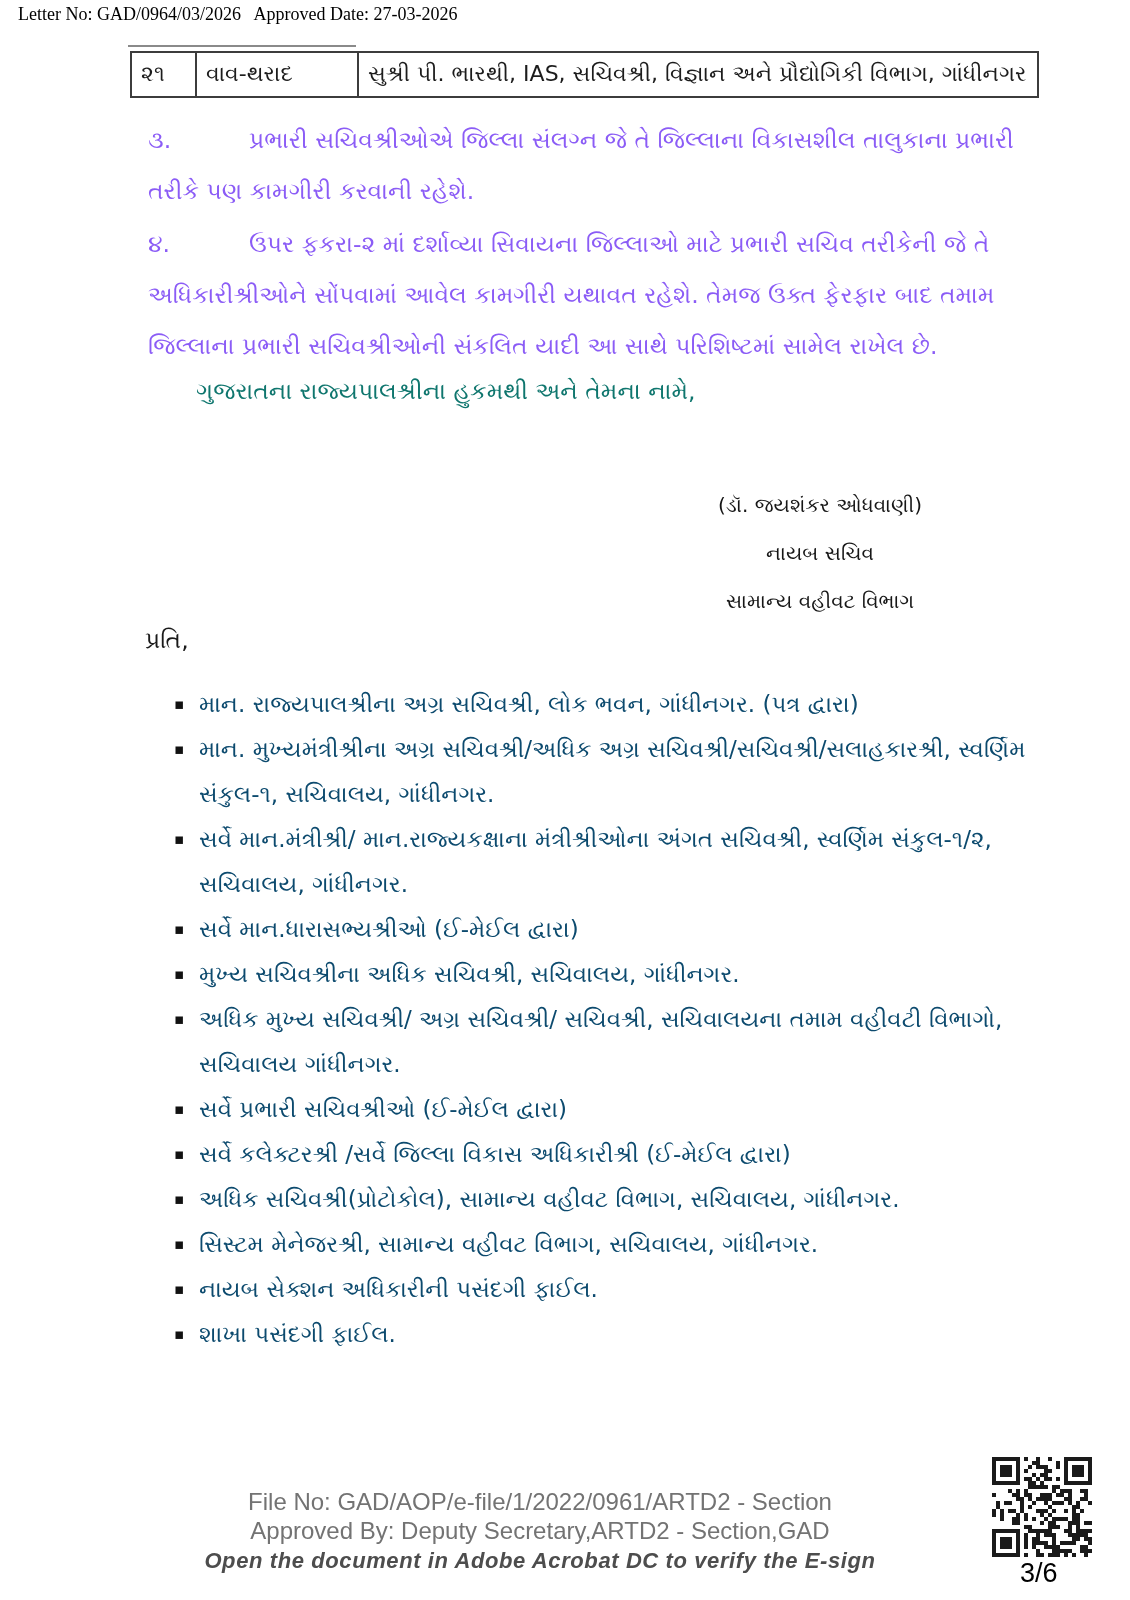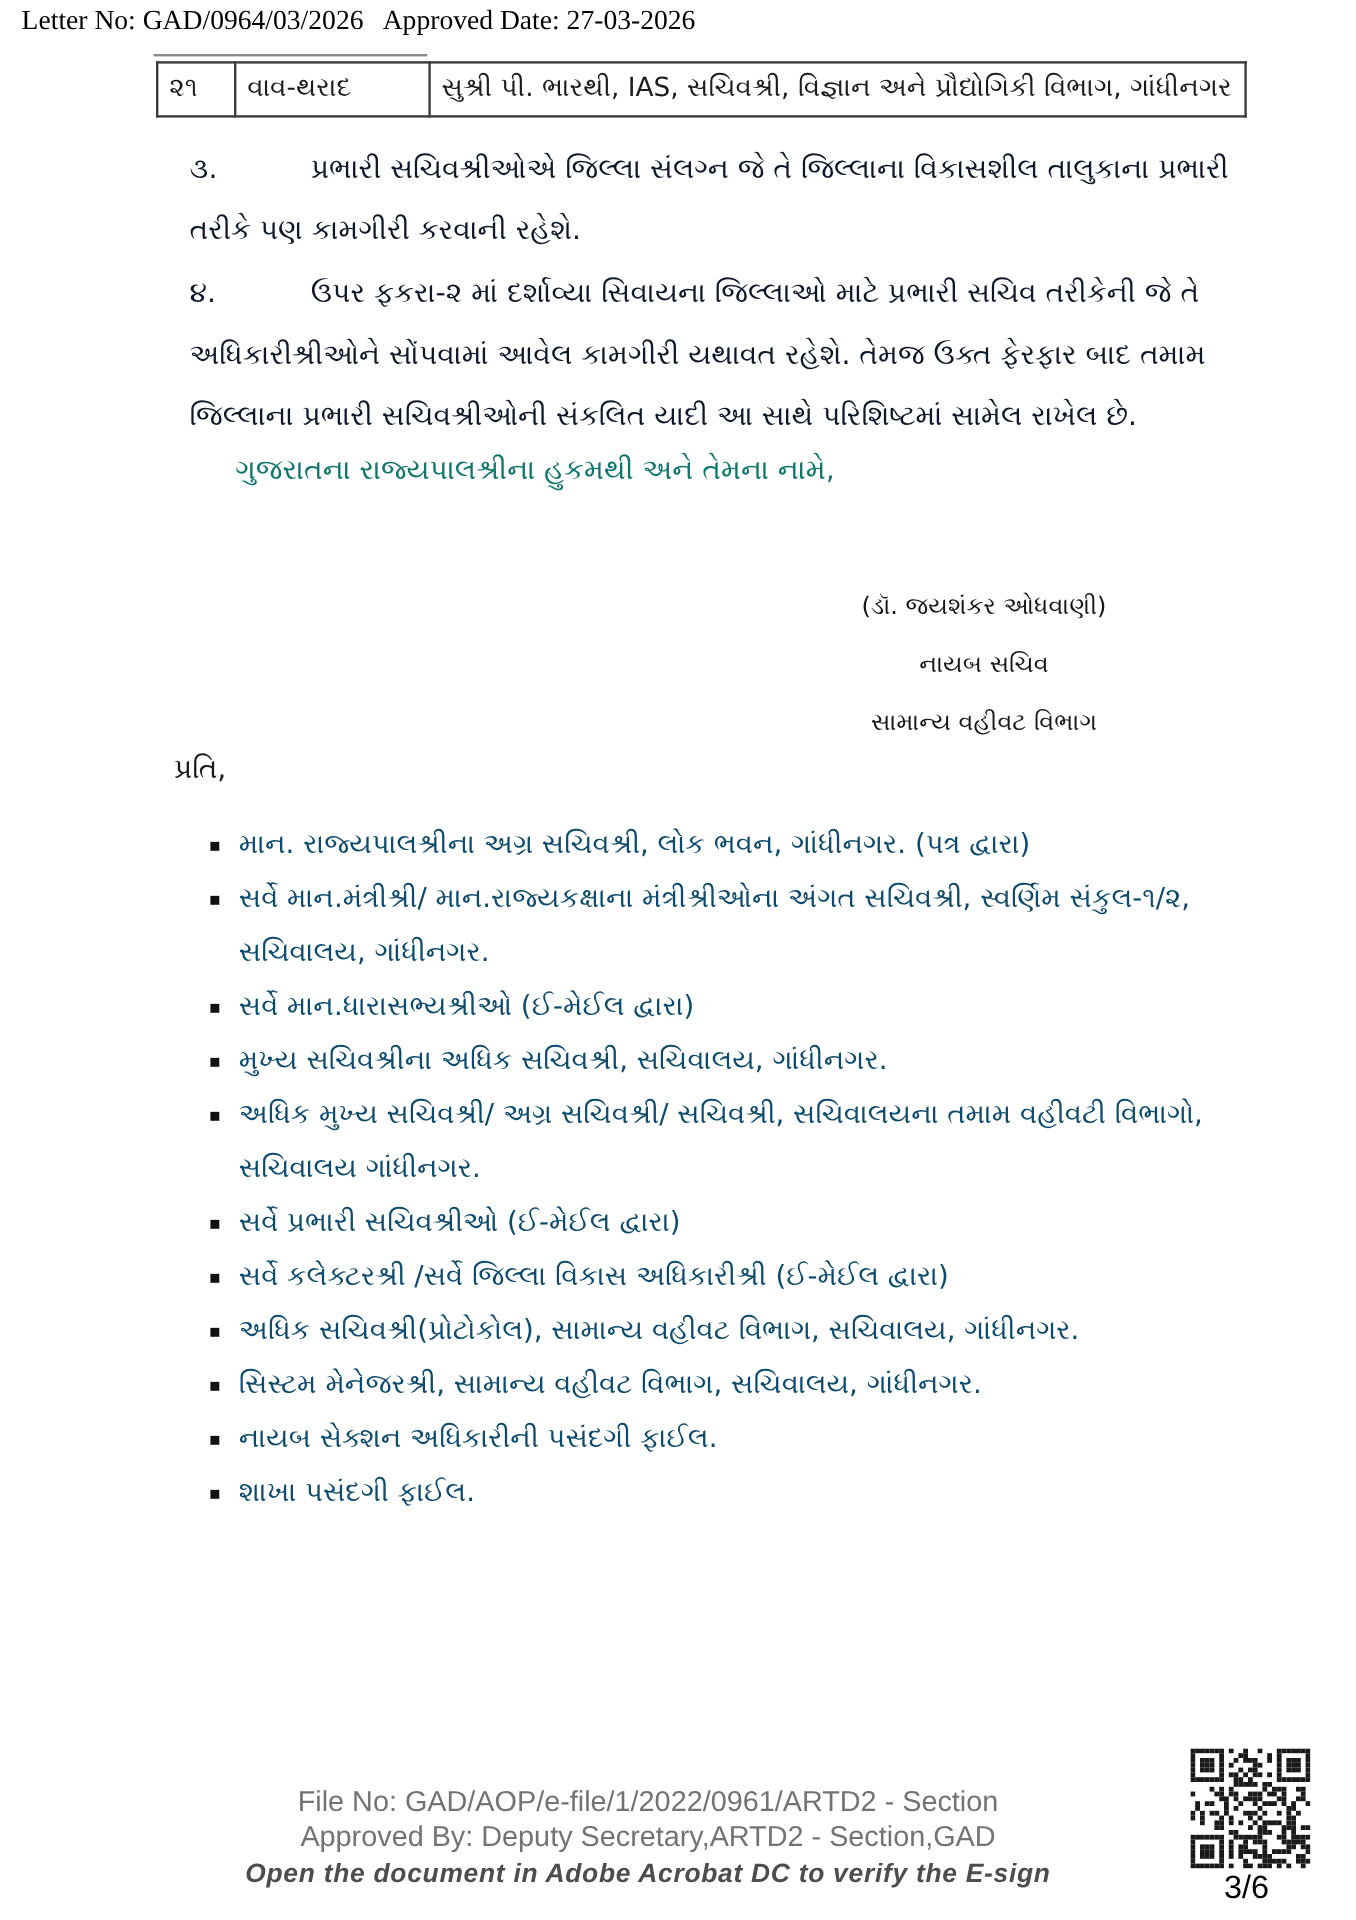--- a/index.html
+++ b/index.html
@@ -2,35 +2,35 @@
 <html><head>
 <meta charset="utf-8">
 <style>
   html,body{margin:0;padding:0;background:#ffffff;}
   .page{
     position:relative;width:1130px;height:1600px;background:#ffffff;
     color:#141414;font-family:"DejaVu Sans",sans-serif;overflow:hidden;
   }
   .header-line{
     position:absolute;top:4px;left:18px;
-    font-family:"Liberation Serif",serif;font-size:23px;color:#000;
+    font-family:"Liberation Serif",serif;font-size:18px;color:#000;
     white-space:pre;
   }
   .prev-row-line{position:absolute;left:128px;top:45px;width:228px;height:2px;background:#8a8a8a;}
   .officer-table{position:absolute;left:130px;top:51px;border-collapse:collapse;}
   .officer-table td{
     border:2px solid #3c3c3c;font-size:22px;color:#1c1c1c;
     padding:8px 9px 10px 9px;vertical-align:middle;
   }
   .cell-serial{width:45px;margin-top:21px;}
   .cell-district{width:142px;}
   .cell-officer{width:660px;}
   .para{
-    position:absolute;left:158px;width:922px;
-    font-size:23.5px;line-height:51px;color:#0f172a;text-align:left;
+    position:absolute;left:148px;width:922px;
+    font-size:23.5px;line-height:51px;color:#8b5cf6;text-align:left;
   }
   .para-num{display:inline-block;width:101px;}
   .salutation{position:absolute;left:196px;top:377px;font-size:23.5px;color:#0f766e;}
   .signature-block{
     position:absolute;left:655px;top:481px;width:330px;
     text-align:center;font-size:20px;line-height:48px;color:#161616;
   }
   .recipients-label{position:absolute;left:145px;top:626px;font-size:23.5px;color:#1a1a1a;}
   .recipients-list{
     position:absolute;left:172px;top:682px;width:902px;
@@ -84,20 +84,21 @@
   <div class="signature-block">
     <div>(ડૉ. જયશંકર ઓધવાણી)</div>
     <div>નાયબ સચિવ</div>
     <div>સામાન્ય વહીવટ વિભાગ</div>
   </div>
 
   <div class="recipients-label">પ્રતિ,</div>
 
   <ul class="recipients-list">
     <li><span>માન. રાજ્યપાલશ્રીના અગ્ર સચિવશ્રી, લોક ભવન, ગાંધીનગર. (પત્ર દ્વારા)</span></li>
+    <li><span>માન. મુખ્યમંત્રીશ્રીના અગ્ર સચિવશ્રી/અધિક અગ્ર સચિવશ્રી/સચિવશ્રી/સલાહકારશ્રી, સ્વર્ણિમ સંકુલ-૧, સચિવાલય, ગાંધીનગર.</span></li>
     <li><span>સર્વે માન.મંત્રીશ્રી/ માન.રાજ્યકક્ષાના મંત્રીશ્રીઓના અંગત સચિવશ્રી, સ્વર્ણિમ સંકુલ-૧/૨, સચિવાલય, ગાંધીનગર.</span></li>
     <li><span>સર્વે માન.ધારાસભ્યશ્રીઓ (ઈ-મેઈલ દ્વારા)</span></li>
     <li><span>મુખ્ય સચિવશ્રીના અધિક સચિવશ્રી, સચિવાલય, ગાંધીનગર.</span></li>
     <li><span>અધિક મુખ્ય સચિવશ્રી/ અગ્ર સચિવશ્રી/ સચિવશ્રી, સચિવાલયના તમામ વહીવટી વિભાગો, સચિવાલય ગાંધીનગર.</span></li>
     <li><span>સર્વે પ્રભારી સચિવશ્રીઓ (ઈ-મેઈલ દ્વારા)</span></li>
     <li><span>સર્વે કલેક્ટરશ્રી /સર્વે જિલ્લા વિકાસ અધિકારીશ્રી  (ઈ-મેઈલ દ્વારા)</span></li>
     <li><span>અધિક સચિવશ્રી(પ્રોટોકોલ), સામાન્ય વહીવટ વિભાગ, સચિવાલય, ગાંધીનગર.</span></li>
     <li><span>સિસ્ટમ મેનેજરશ્રી, સામાન્ય વહીવટ વિભાગ, સચિવાલય, ગાંધીનગર.</span></li>
     <li><span>નાયબ સેક્શન અધિકારીની પસંદગી ફાઈલ.</span></li>
     <li><span>શાખા પસંદગી ફાઈલ.</span></li>

